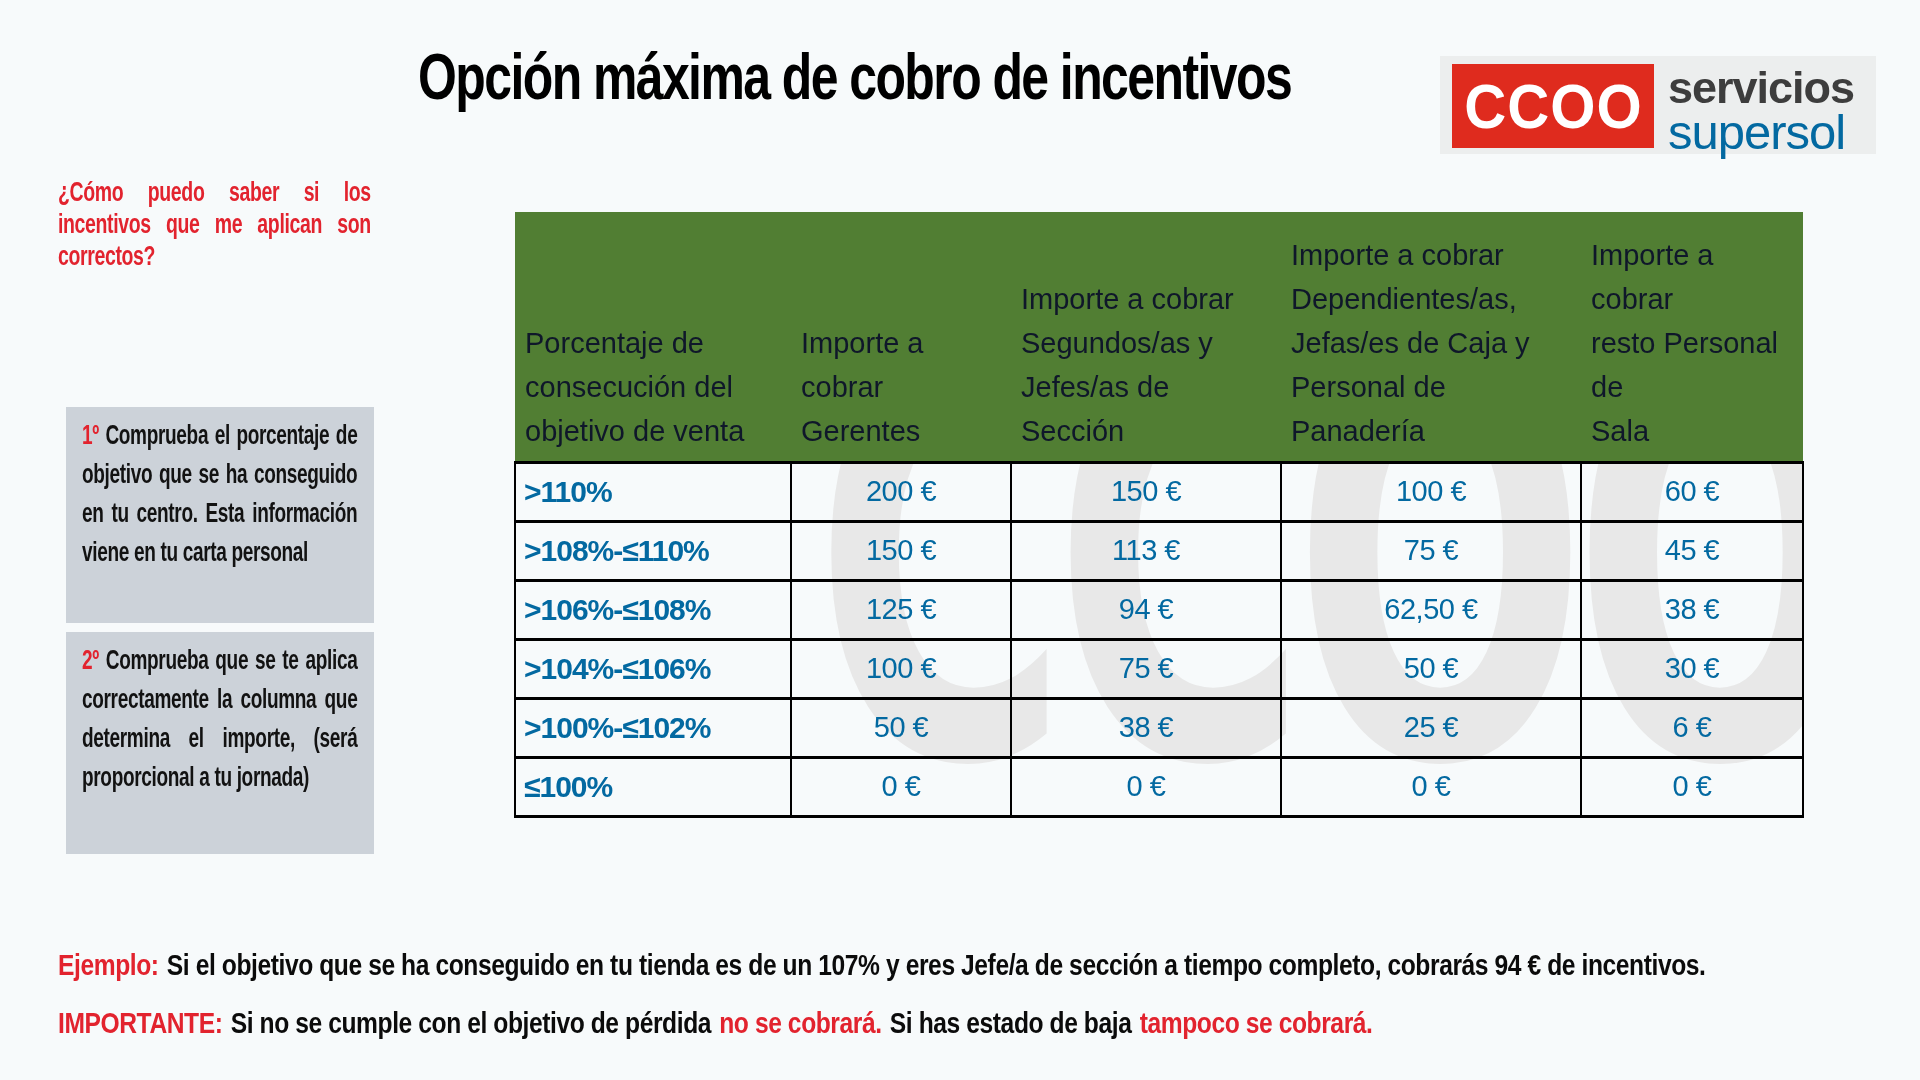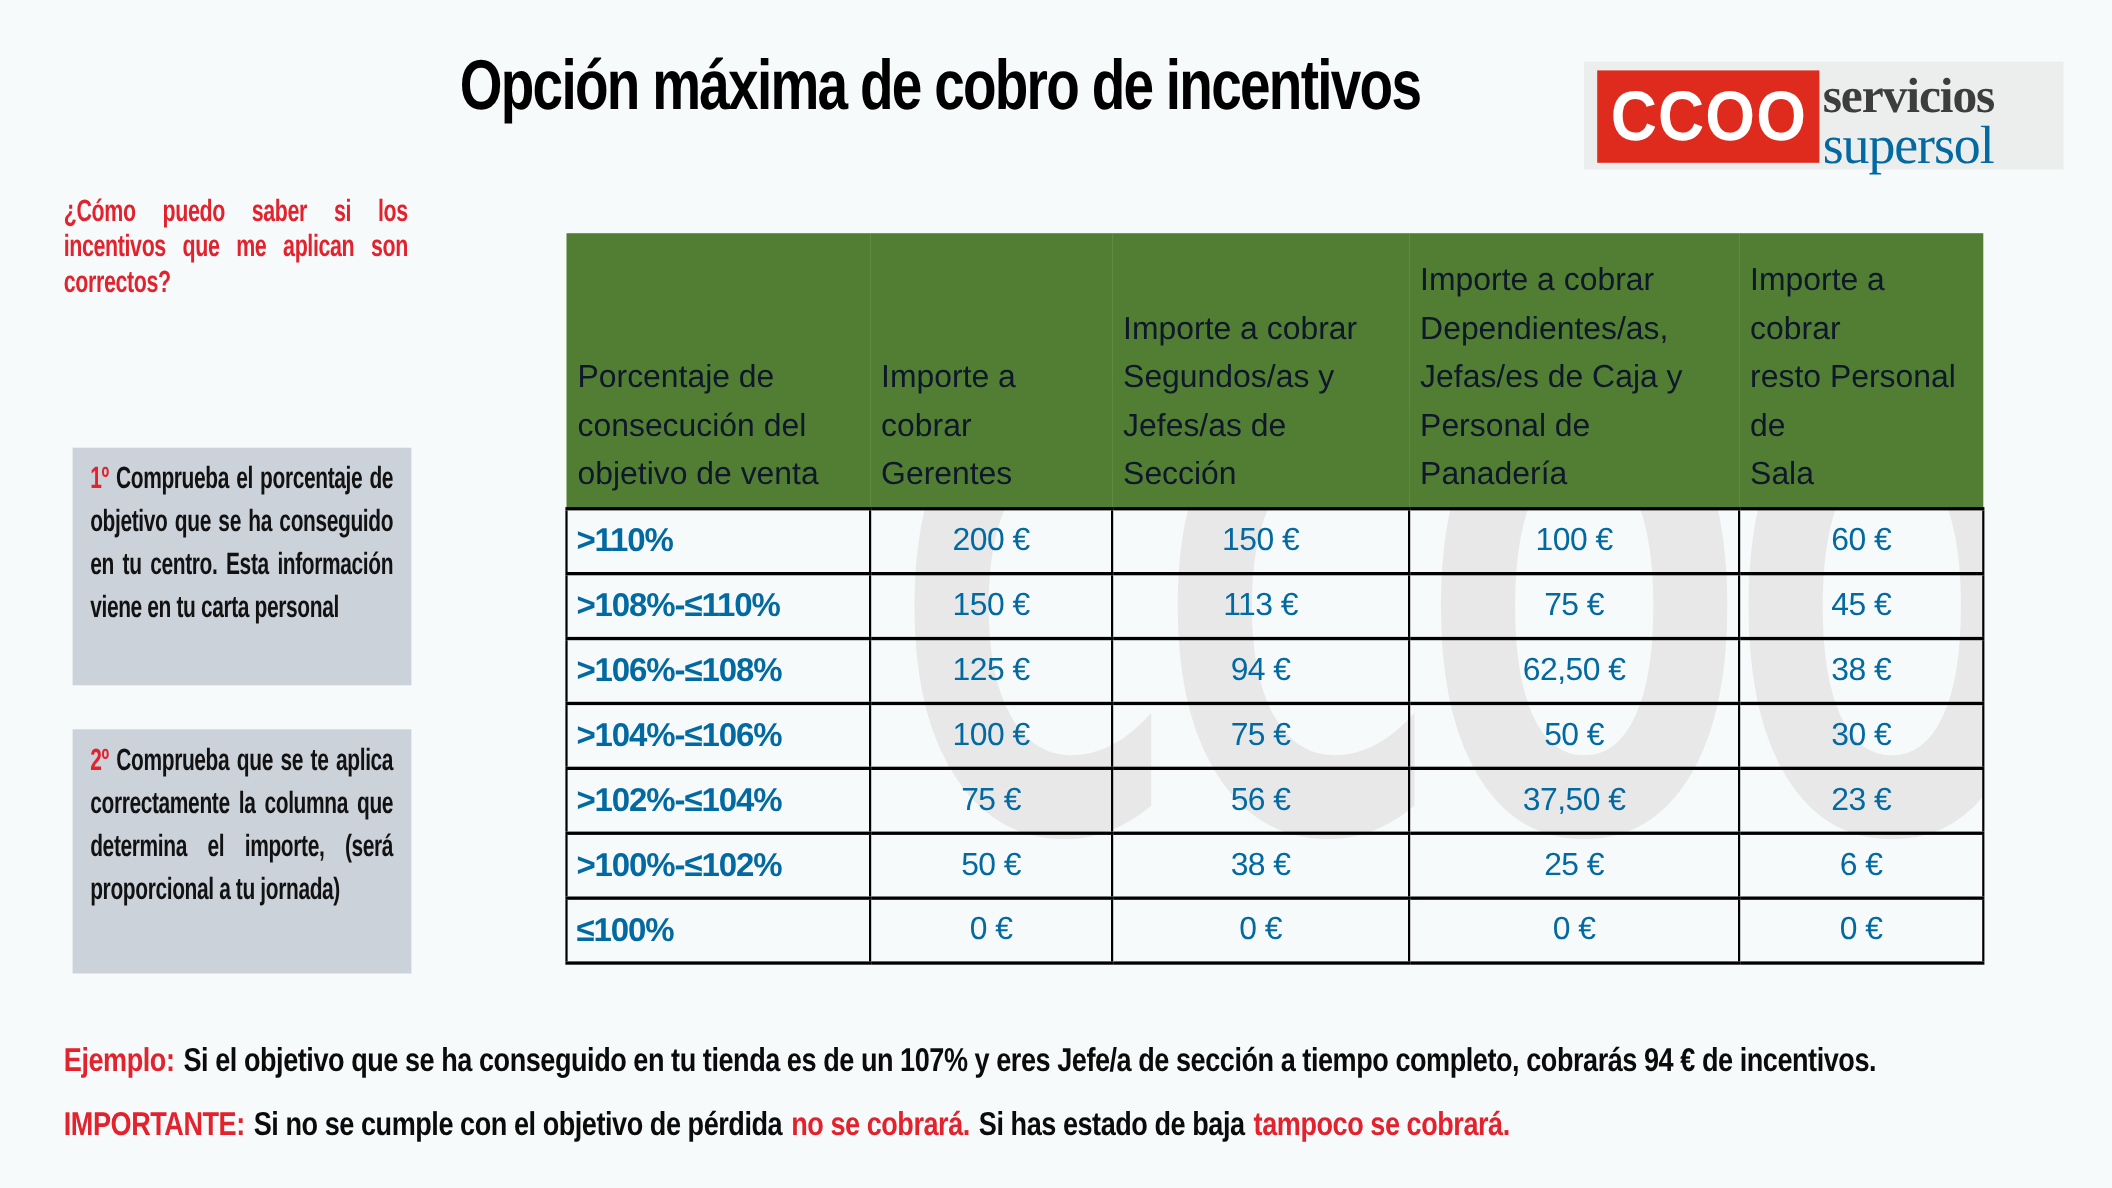--- a/index.html
+++ b/index.html
@@ -20,39 +20,39 @@
 
   
   .logo-panel { position:absolute; left:1440px; top:56px; width:436px; height:98px; background:#eceeee; z-index:1; }
   .logo { position:absolute; left:1452px; top:64px; z-index:2; display:flex; align-items:flex-start; }
   .ccoo-box {
     width:202px; height:84px; background:#df2b1e; color:#ffffff;
     display:flex; align-items:center; justify-content:center;
     font-weight:900; font-size:57px; letter-spacing:1px;
   }
   .ccoo-box span { transform:scaleY(1.12) scaleX(1.02); display:inline-block; }
-  .logo-text { margin-left:3px; line-height:1;font-family:Liberation Serif, serif; }
+  .logo-text { margin-left:14px; line-height:1; }
   .logo-text .servicios { font-size:45px; font-weight:700; color:#3d3d3d; letter-spacing:-1px; line-height:47px; }
   .logo-text .supersol  { font-size:49px; font-weight:400; color:#0369a1; letter-spacing:-1px; line-height:42px; }
 
   
   .question {
     position:absolute; left:58px; top:176px; z-index:2;
     width:450px; transform:scaleX(0.695); transform-origin:left top;
     font-size:28px; font-weight:800; line-height:32px; letter-spacing:-0.5px;
     color:#e2232e; text-align:justify;
   }
 
   
   .step-box {
     position:absolute; left:66px; width:308px; z-index:2;
     background:#ccd2d9; box-sizing:border-box; padding:8px 16px;
   }
   .step-box.s1 { top:407px; min-height:216px; }
-  .step-box.s2 { top:663px; min-height:222px; }
+  .step-box.s2 { top:632px; min-height:222px; }
   .step-text {
     width:405px; transform:scaleX(0.68); transform-origin:left top;
     font-size:28px; font-weight:800; line-height:39px; letter-spacing:-0.5px;
     text-align:justify; color:#121212;
   }
   .step-num { color:#e2232e; }
 
   
   .watermark-wrap {
     position:absolute; left:514px; top:212px; width:1288px; height:664px;
@@ -185,27 +185,20 @@
           <td>38 €</td>
         </tr>
         <tr>
           <td class="lbl">&gt;104%-≤106%</td>
           <td>100 €</td>
           <td>75 €</td>
           <td>50 €</td>
           <td>30 €</td>
         </tr>
         <tr>
-          <td class="lbl">&gt;102%-≤104%</td>
-          <td>75 €</td>
-          <td>56 €</td>
-          <td>37,50 €</td>
-          <td>23 €</td>
-        </tr>
-        <tr>
           <td class="lbl">&gt;100%-≤102%</td>
           <td>50 €</td>
           <td>38 €</td>
           <td>25 €</td>
           <td>6 €</td>
         </tr>
         <tr>
           <td class="lbl">≤100%</td>
           <td>0 €</td>
           <td>0 €</td>

